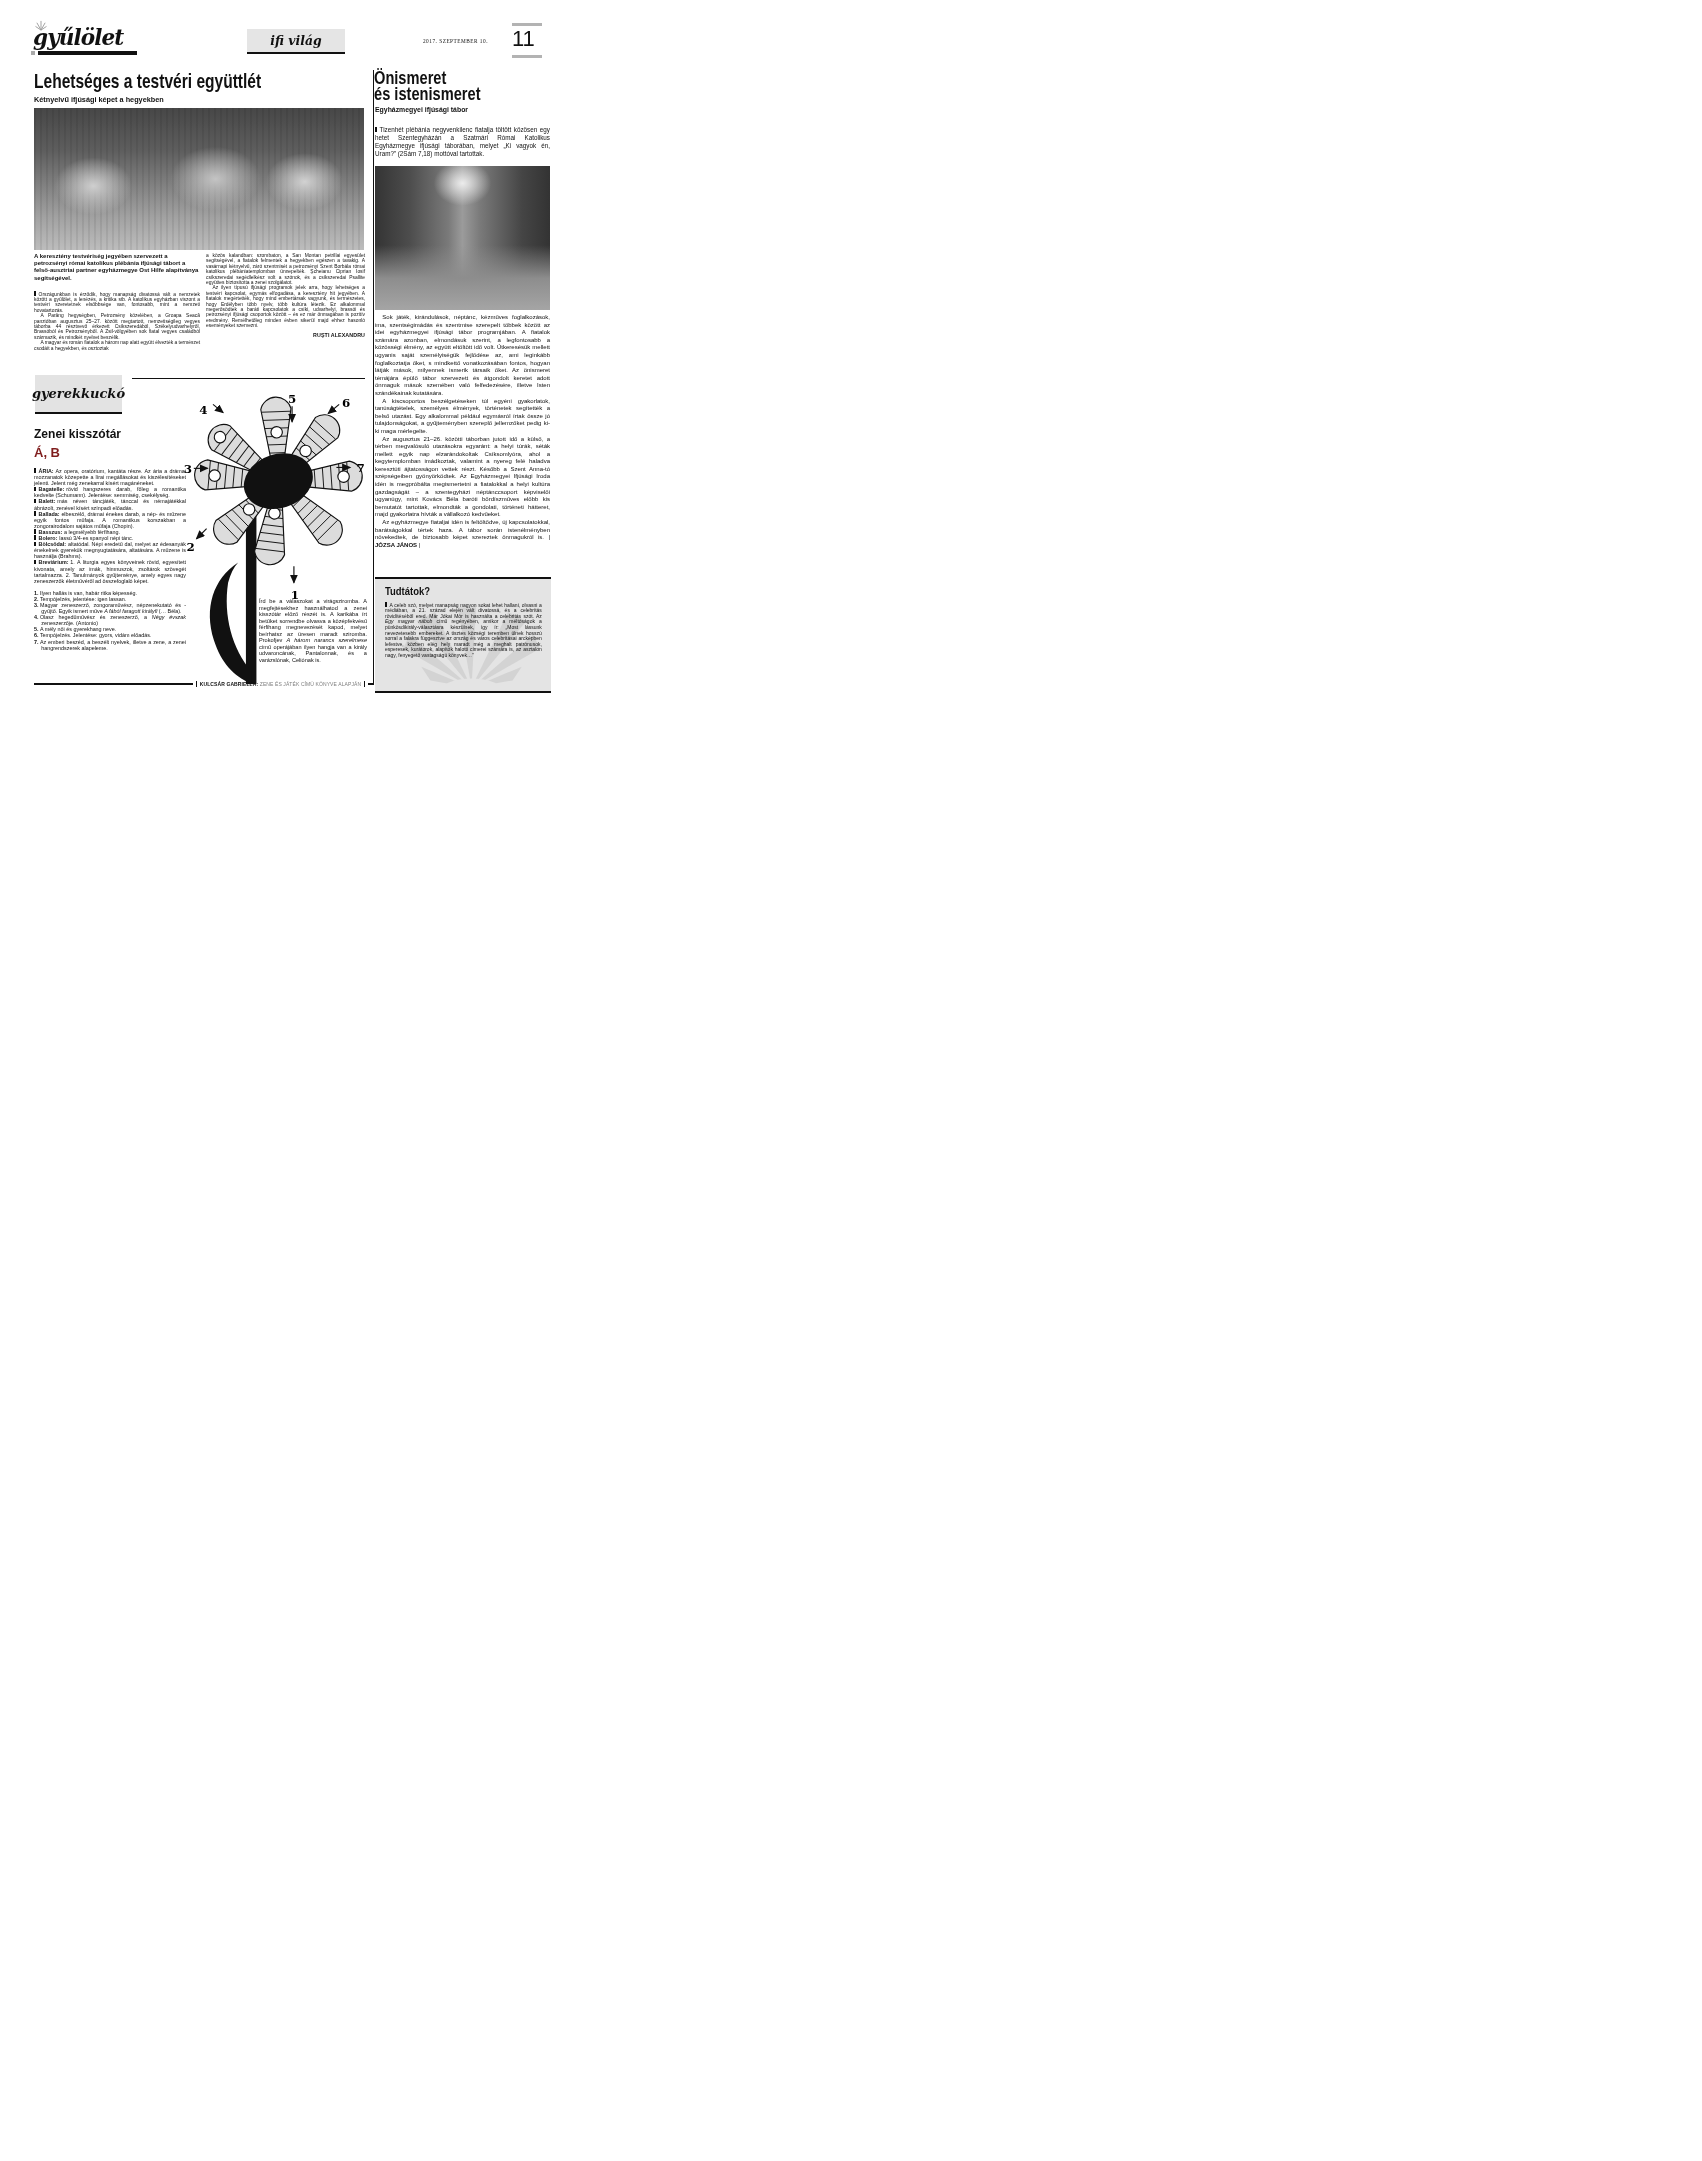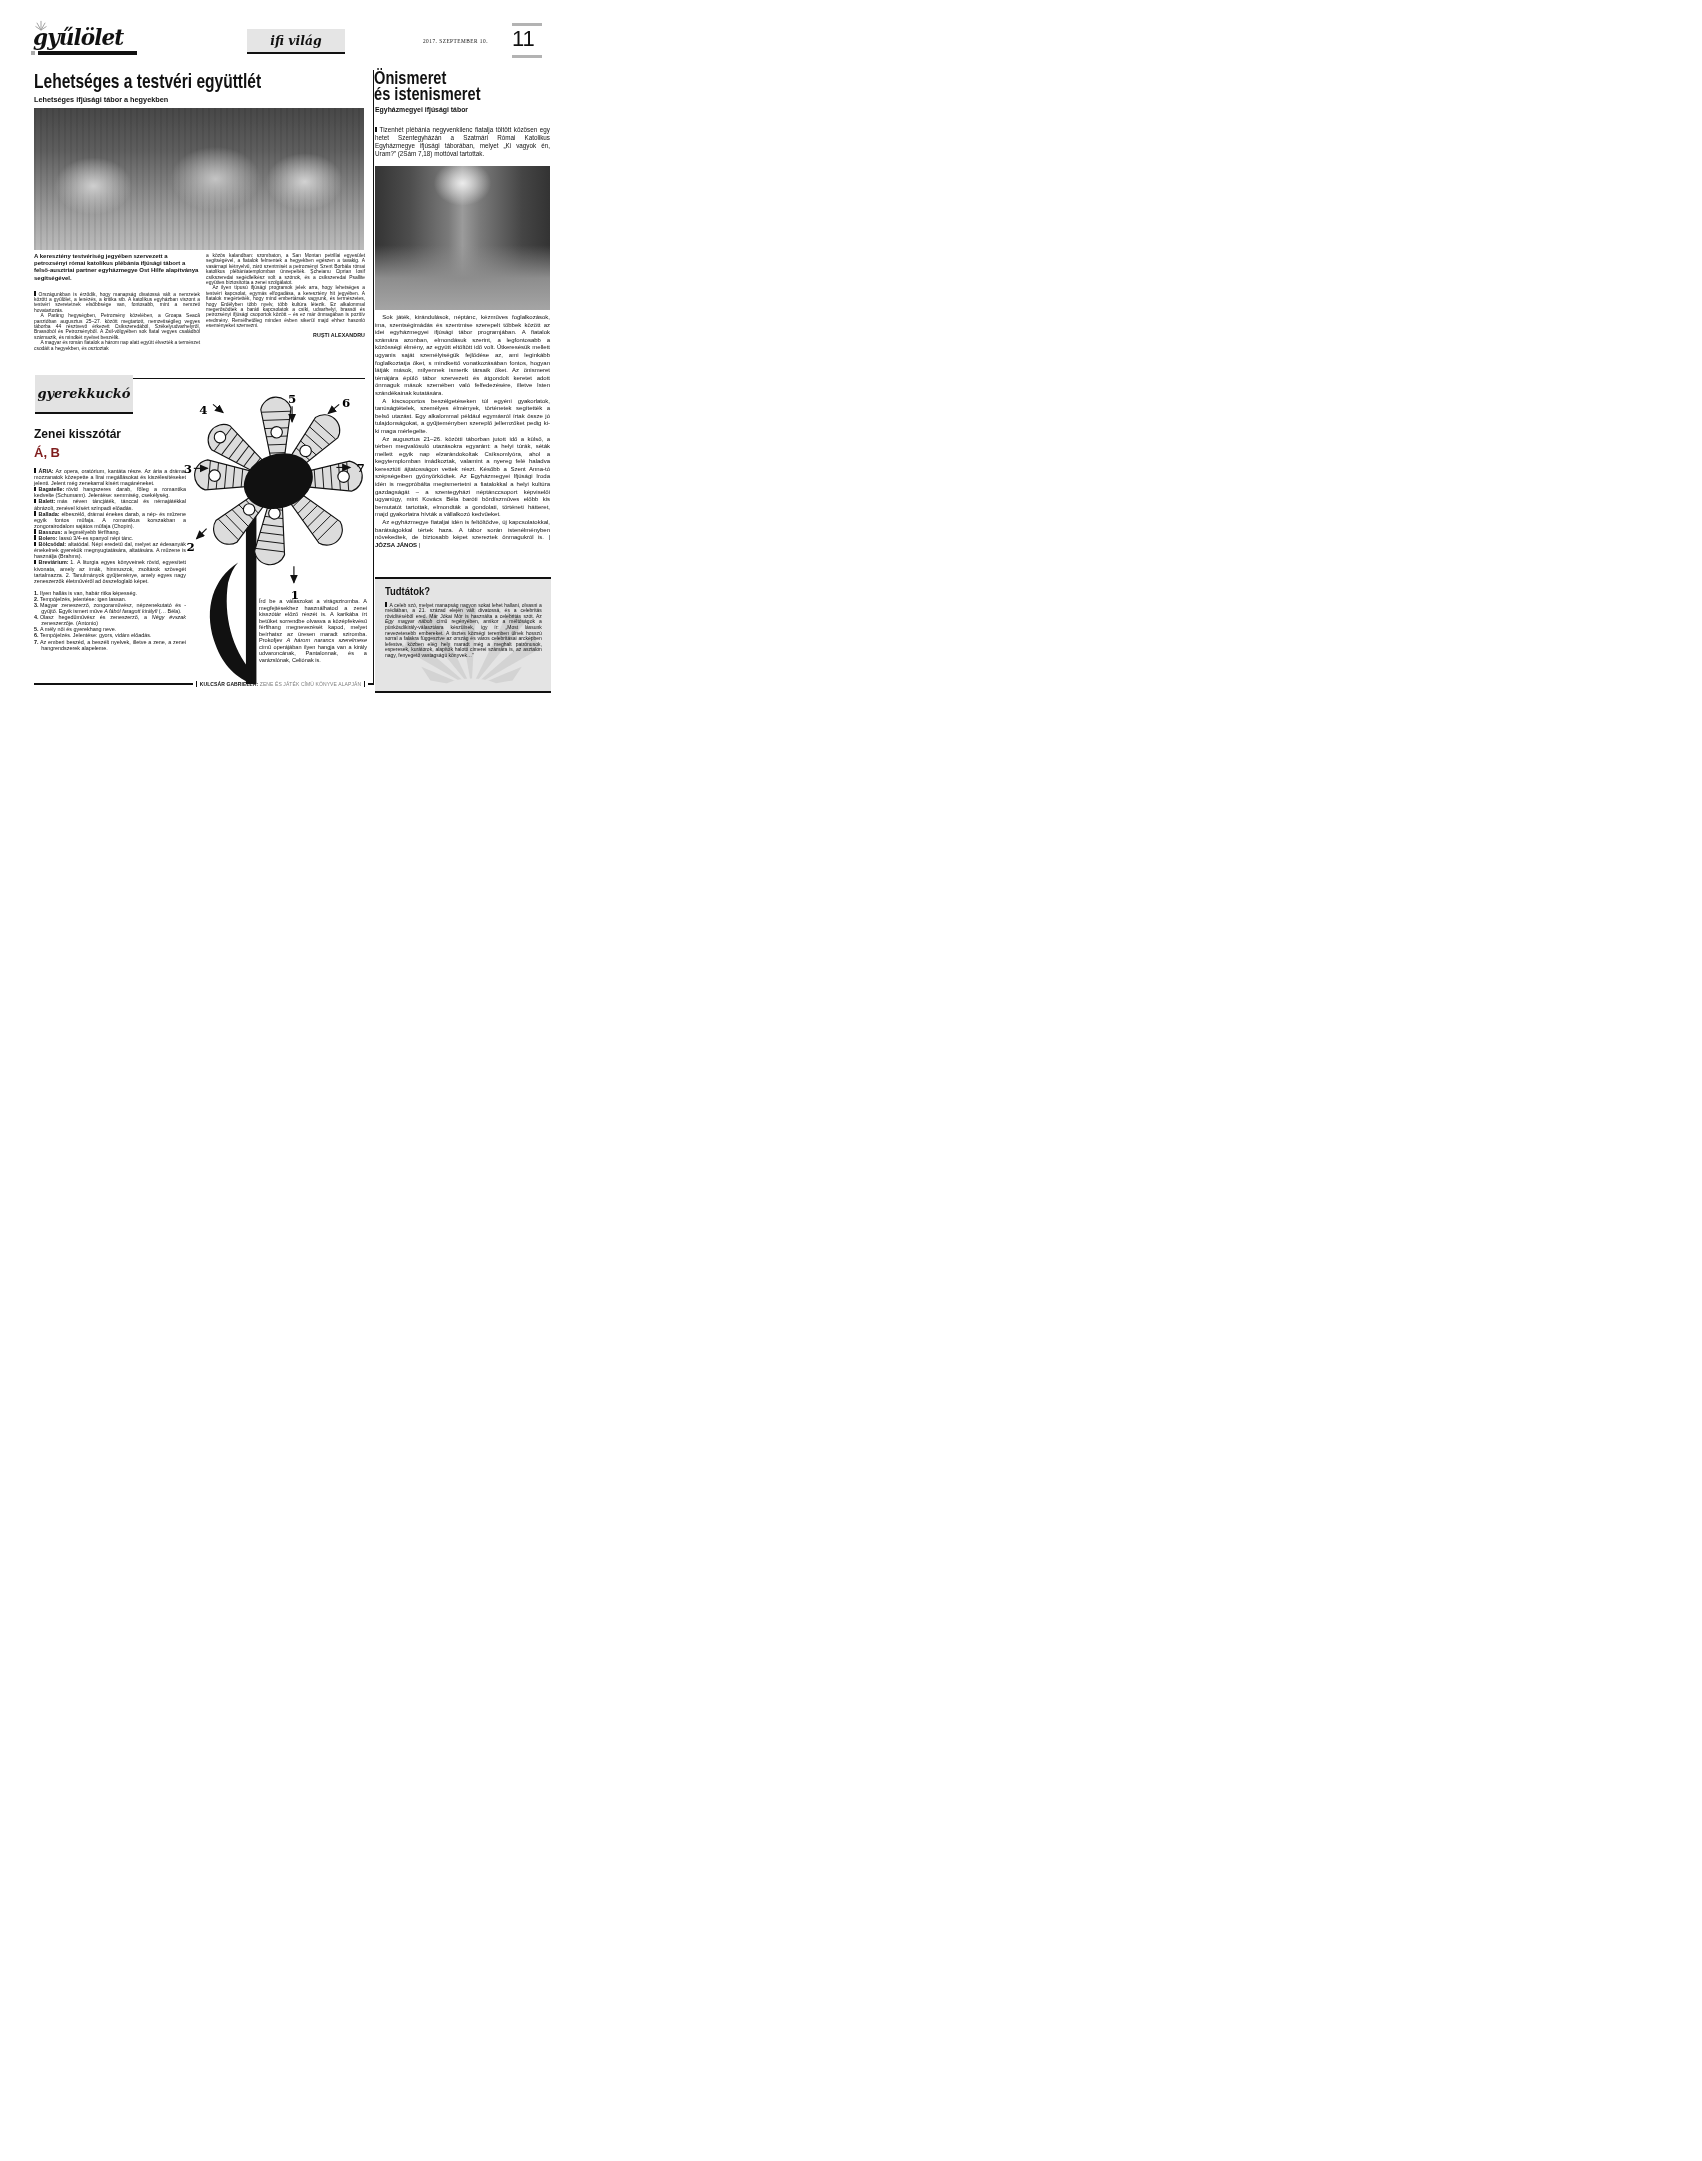--- a/index.html
+++ b/index.html
@@ -85,21 +85,21 @@
 
   <div class="abs dateline" style="left:419px;top:38px;width:69px;">2017. SZEPTEMBER 10.</div>
 
   <div class="abs graybar" style="left:512px;top:23px;width:30px;"></div>
   <div class="abs pagenum" style="left:512px;top:28px;">11</div>
   <div class="abs graybar" style="left:512px;top:55px;width:30px;"></div>
 
   <div class="abs rule" style="left:373px;top:70px;width:0.9px;height:615px;"></div>
 
   <div class="abs hl" style="left:34px;top:70px;font-size:21px;line-height:21px;transform:scaleX(.74);">Lehetséges a testvéri együttlét</div>
-  <div class="abs sub" style="left:34px;top:95px;font-size:7.3px;">Lehetséges ifjúsági tábor a hegyekben</div>
+  <div class="abs sub" style="left:34px;top:95px;font-size:7.3px;">Kétnyelvű ifjúsági képet a hegyekben</div>
 
   <div class="abs photo1" style="left:34px;top:108px;width:330px;height:142px;"></div>
 
   <div class="abs" style="left:34px;top:253px;width:166px;">
     <div class="cap">A keresztény testvériség jegyében szervezett a petrozsényi római katolikus plébánia ifjúsági tábort a felső-ausztriai partner egyházmegye Ost Hilfe alapítványa segítségével.</div>
     <div class="body1" style="margin-top:9.2px;">
       <p class="first"><span class="sq"></span><span>Országunkban is érződik, hogy manapság divatossá vált a nemzetek között a gyűlölet, a lenézés, a kritika stb. A katolikus egyházban viszont a testvéri szeretetnek elsőbbsége van, fontosabb, mint a nemzeti hovatartozás.</span></p>
       <p>A Parâng hegységben, Petrozsény közelében, a Groapa Seacă panzióban augusztus 25–27. között megtartott, nemzetiségileg vegyes táborba 44 résztvevő érkezett Csíkszeredából, Székelyudvarhelyről, Brassóból és Petrozsényből. A Zsil-völgyében sok fiatal vegyes családból származik, és mindkét nyelvet beszélik.</p>
       <p>A magyar és román fiatalok a három nap alatt együtt élvezték a természet csodáit a hegyekben, és osztoztak</p>
     </div>
@@ -107,21 +107,21 @@
 
   <div class="abs" style="left:206px;top:253px;width:159px;">
     <div class="body1">
       <p class="first">a közös kalandban: szombaton, a San Montan petrillai egyesület segítségével, a fiatalok felmentek a hegyekben egészen a tavakig. A vasárnapi kétnyelvű, záró szentmisét a petrozsényi Szent Borbála római katolikus plébániatemplomban ünnepelték. Şcheianu Ciprian Iosif csíkszeredai segédlelkész volt a szónok, és a csíkszeredai Psallite együttes biztosította a zenei szolgálatot.</p>
       <p>Az ilyen típusú ifjúsági programok jelek arra, hogy lehetséges a testvéri kapcsolat, egymás elfogadása, a keresztény hit jegyében. A fiatalok megértették, hogy mind embertársak vagyunk, és természetes, hogy Erdélyben több nyelv, több kultúra létezik. Ez alkalommal megerősödtek a baráti kapcsolatok a csíki, udvarhelyi, brassói és petrozsényi ifjúsági csoportok között – és ez már önmagában is pozitív eredmény. Remélhetőleg minden évben sikerül majd ehhez hasonló eseményeket szervezni.</p>
     </div>
     <div class="byline" style="margin-top:3.7px;">RUŞTI ALEXANDRU</div>
   </div>
 
   <div class="abs rule" style="left:132px;top:378px;width:233px;height:1.4px;"></div>
-  <div class="abs kucko" style="left:35px;top:375px;width:98px;height:37px;">
+  <div class="abs kucko" style="left:35px;top:375px;width:87px;height:37px;">
     <span>gyerekkuckó</span>
   </div>
 
   <div class="abs hl" style="left:34px;top:427px;font-size:13.7px;line-height:14.6px;transform:scaleX(.88);">Zenei kisszótár</div>
   <div class="abs" style="left:34px;top:445px;font-size:13px;font-weight:bold;color:#7f1d1d;">Á, B</div>
 
   <div class="abs dict" style="left:34px;top:468px;width:152px;">
     <p><span class="sq"></span><b>ÁRIA:</b><span>Az opera, oratórium, kantáta része. Az ária a drámai mozzanatok közepette a lírai megállásokat és kiszélesítéseket jelenti. Jelent még zenekarral kísért magánéneket.</span></p>
     <p><span class="sq"></span><b>Bagatelle:</b><span>rövid hangszeres darab, főleg a romantika kedvelte (Schumann). Jelentése: semmiség, csekélység.</span></p>
     <p><span class="sq"></span><b>Balett:</b><span>más néven táncjáték, tánccal és némajátékkal ábrázolt, zenével kísért színpadi előadás.</span></p>

